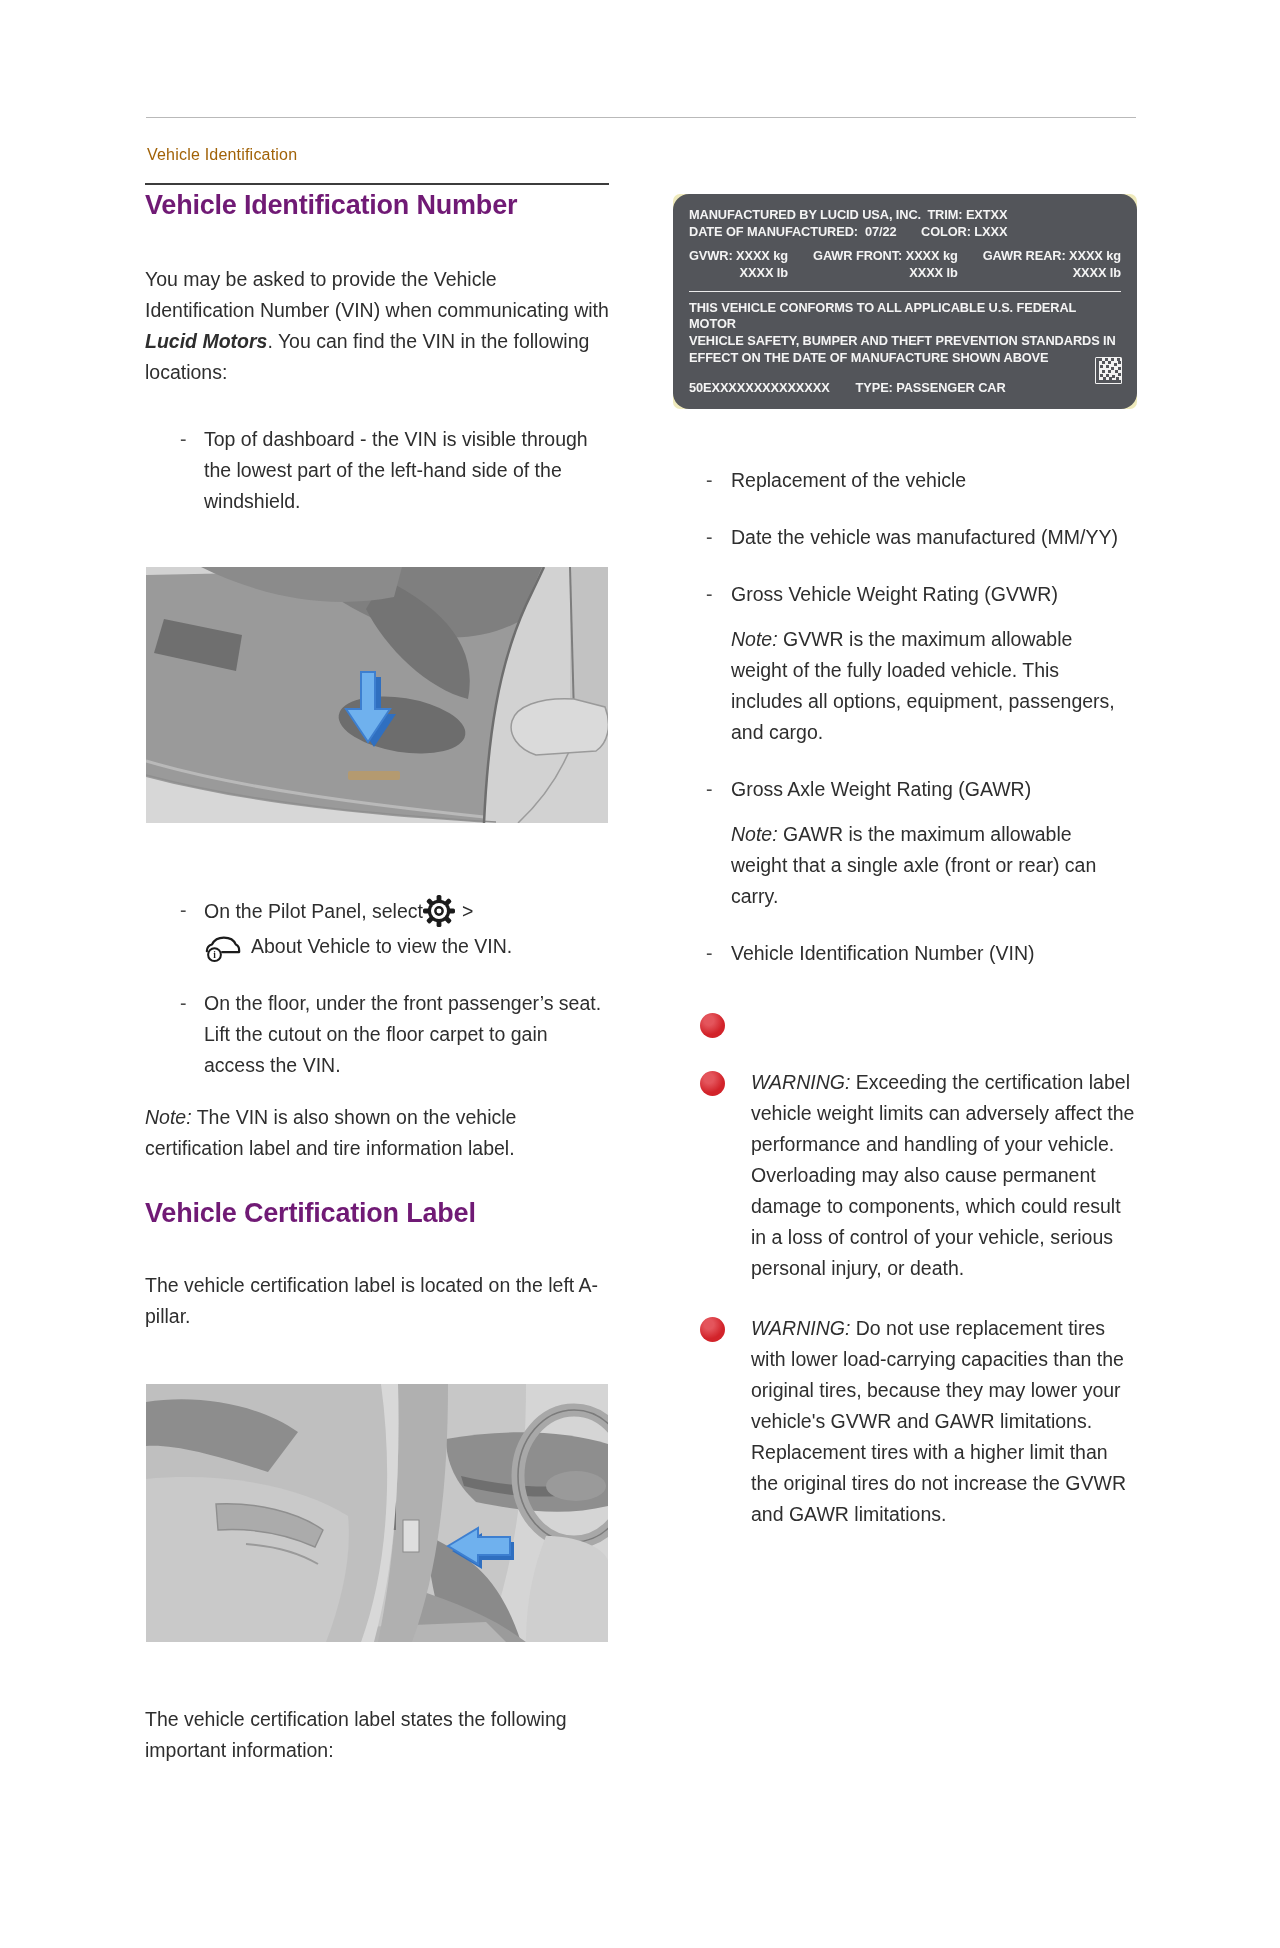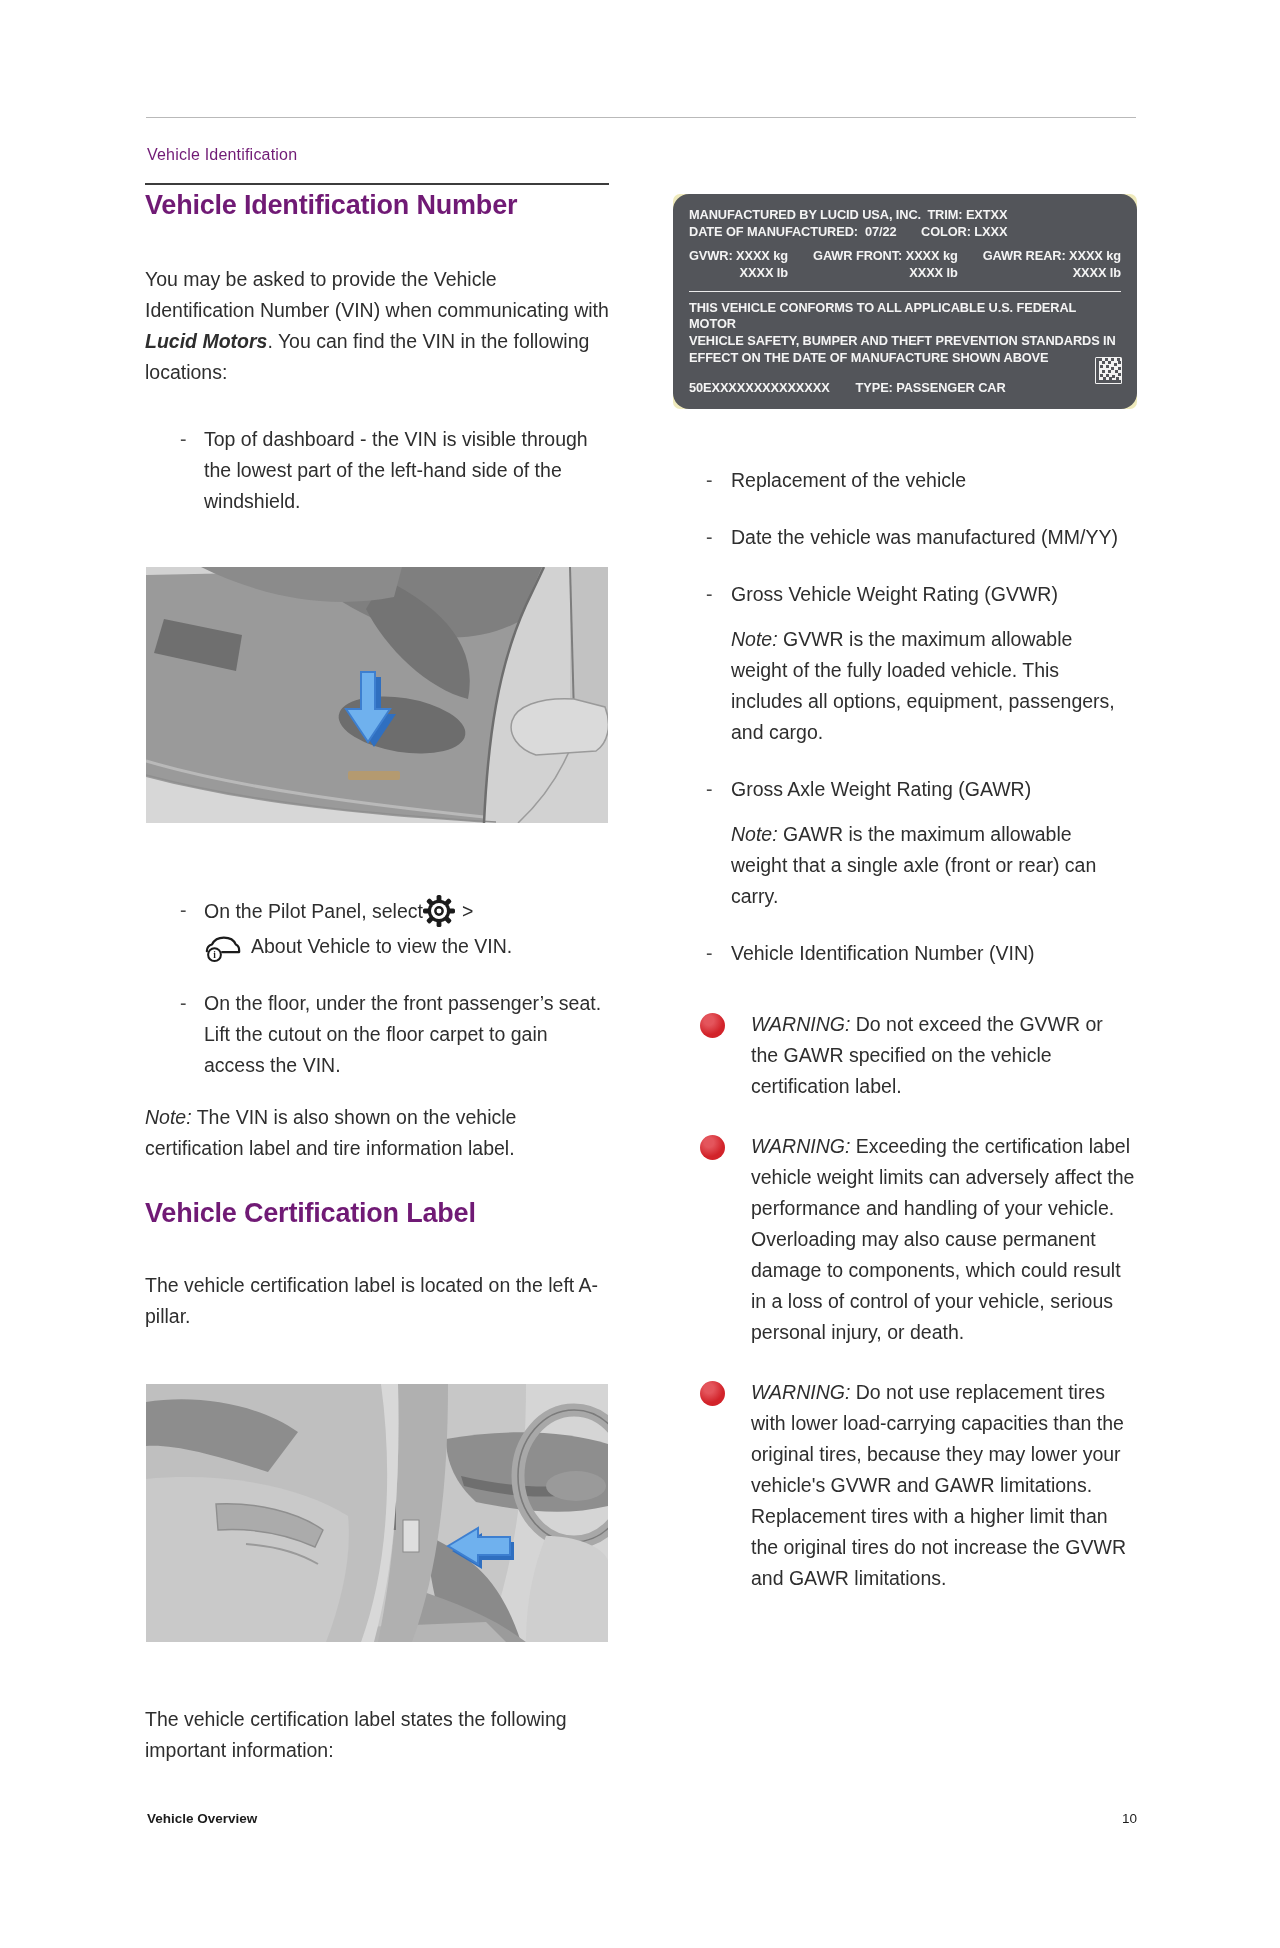--- a/index.html
+++ b/index.html
@@ -1,19 +1,19 @@
 <!DOCTYPE html>
 <html><head>
 <meta charset="utf-8">
 <style>
   html,body{margin:0;padding:0;background:#ffffff;}
   .page{position:relative;width:1280px;height:1948px;background:#fff;overflow:hidden;
         font-family:"Liberation Sans",sans-serif;color:#2e2e2e;}
   .top-rule{position:absolute;left:146px;right:144px;top:117px;border-top:1px solid #b9b9b9;}
-  .eyebrow{position:absolute;left:147px;top:146px;font-size:16px;color:#701a75;letter-spacing:.2px;}
+  .eyebrow{position:absolute;left:147px;top:146px;font-size:16px;color:#a16207;letter-spacing:.2px;}
   .columns{position:absolute;left:145px;top:183px;display:grid;grid-template-columns:466px 464px;column-gap:62px;}
   
   .lcol{width:466px;}
   .h-rule{border-top:2px solid #3c3c3c;width:464px;}
   h1,h2{font-size:27px;font-weight:bold;color:#701a75;margin:0;letter-spacing:-.2px;}
   h1{margin-top:5px;}
   .body-text{font-size:19.5px;line-height:31px;color:#2e2e2e;}
   .intro{margin-top:43px;}
   .brand{font-weight:bold;font-style:italic;text-align:right;}
   .it{font-style:italic;}
@@ -269,33 +269,28 @@
         <div class="body-text info-note"><span class="it">Note:</span><span> GAWR is the maximum allowable weight that a single axle (front or rear) can carry.</span></div>
         <div class="body-text info-item">
           <span class="dash">-</span>
           <span>Vehicle Identification Number (VIN)</span>
         </div>
       </div>
 
       <div class="warnings">
         <div class="warning">
           <span class="warn-dot"></span>
-          <div class="body-text warn-text"><span class="it">WARNING:</span><span> Do not exceed the GVWR or the GAWR specified on the vehicle certification label.</span></div>
         </div>
         <div class="warning">
           <span class="warn-dot"></span>
           <div class="body-text warn-text"><span class="it">WARNING:</span><span> Exceeding the certification label vehicle weight limits can adversely affect the performance and handling of your vehicle. Overloading may also cause permanent damage to components, which could result in a loss of control of your vehicle, serious personal injury, or death.</span></div>
         </div>
         <div class="warning">
           <span class="warn-dot"></span>
           <div class="body-text warn-text"><span class="it">WARNING:</span><span> Do not use replacement tires with lower load-carrying capacities than the original tires, because they may lower your vehicle's GVWR and GAWR limitations. Replacement tires with a higher limit than the original tires do not increase the GVWR and GAWR limitations.</span></div>
         </div>
       </div>
 
     </div>
   </div>
 
-  <div class="footer">
-    <span class="sec">Vehicle Overview</span>
-    <span class="pg">10</span>
-  </div>
 
 </div>
 
 </body></html>

